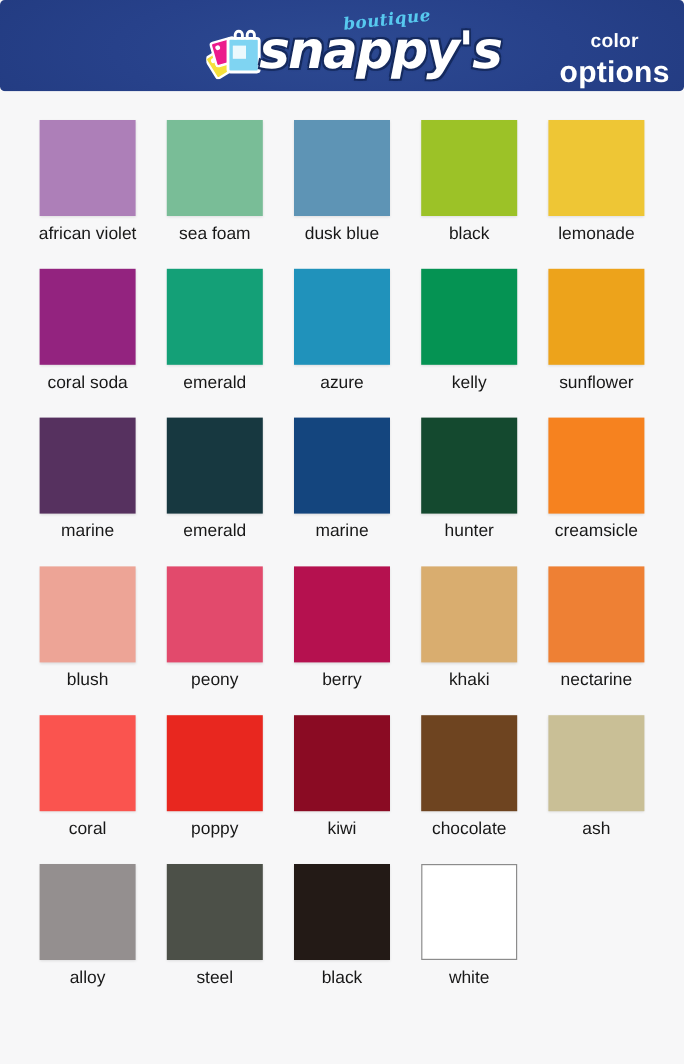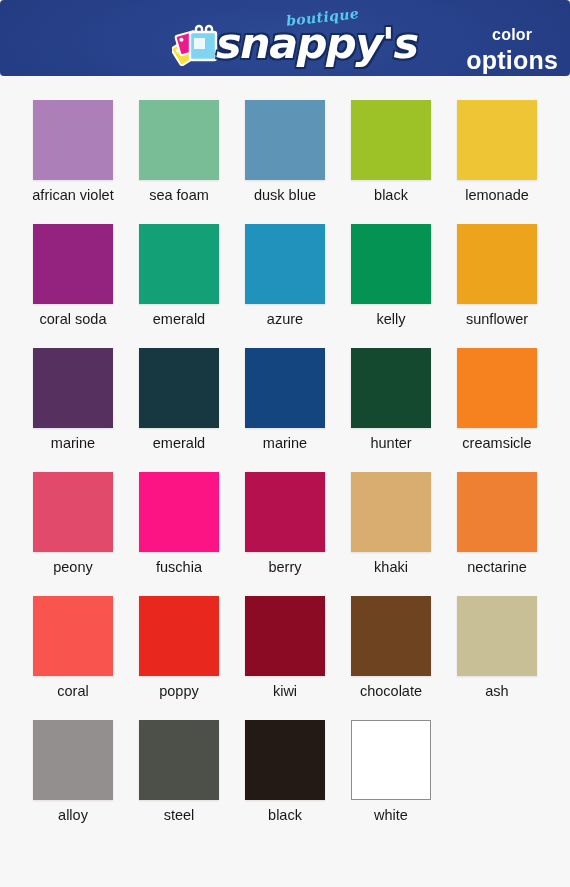--- a/index.html
+++ b/index.html
@@ -235,28 +235,28 @@
     </div>
     <div class="swatch-cell">
       <div class="swatch-chip" style="background: rgb(20, 73, 47);"></div>
       <div class="swatch-label">hunter</div>
     </div>
     <div class="swatch-cell">
       <div class="swatch-chip" style="background: rgb(246, 130, 31);"></div>
       <div class="swatch-label">creamsicle</div>
     </div>
     <div class="swatch-cell">
+      <div class="swatch-chip" style="background: rgb(237, 164, 150);"></div>
+      <div class="swatch-label">blush</div>
+    </div>
+    <div class="swatch-cell">
       <div class="swatch-chip" style="background: rgb(226, 74, 108);"></div>
       <div class="swatch-label">peony</div>
     </div>
     <div class="swatch-cell">
-      <div class="swatch-chip" style="background: rgb(252, 20, 133);"></div>
-      <div class="swatch-label">fuschia</div>
-    </div>
-    <div class="swatch-cell">
       <div class="swatch-chip" style="background: rgb(181, 17, 79);"></div>
       <div class="swatch-label">berry</div>
     </div>
     <div class="swatch-cell">
       <div class="swatch-chip" style="background: rgb(217, 173, 111);"></div>
       <div class="swatch-label">khaki</div>
     </div>
     <div class="swatch-cell">
       <div class="swatch-chip" style="background: rgb(238, 128, 52);"></div>
       <div class="swatch-label">nectarine</div>

